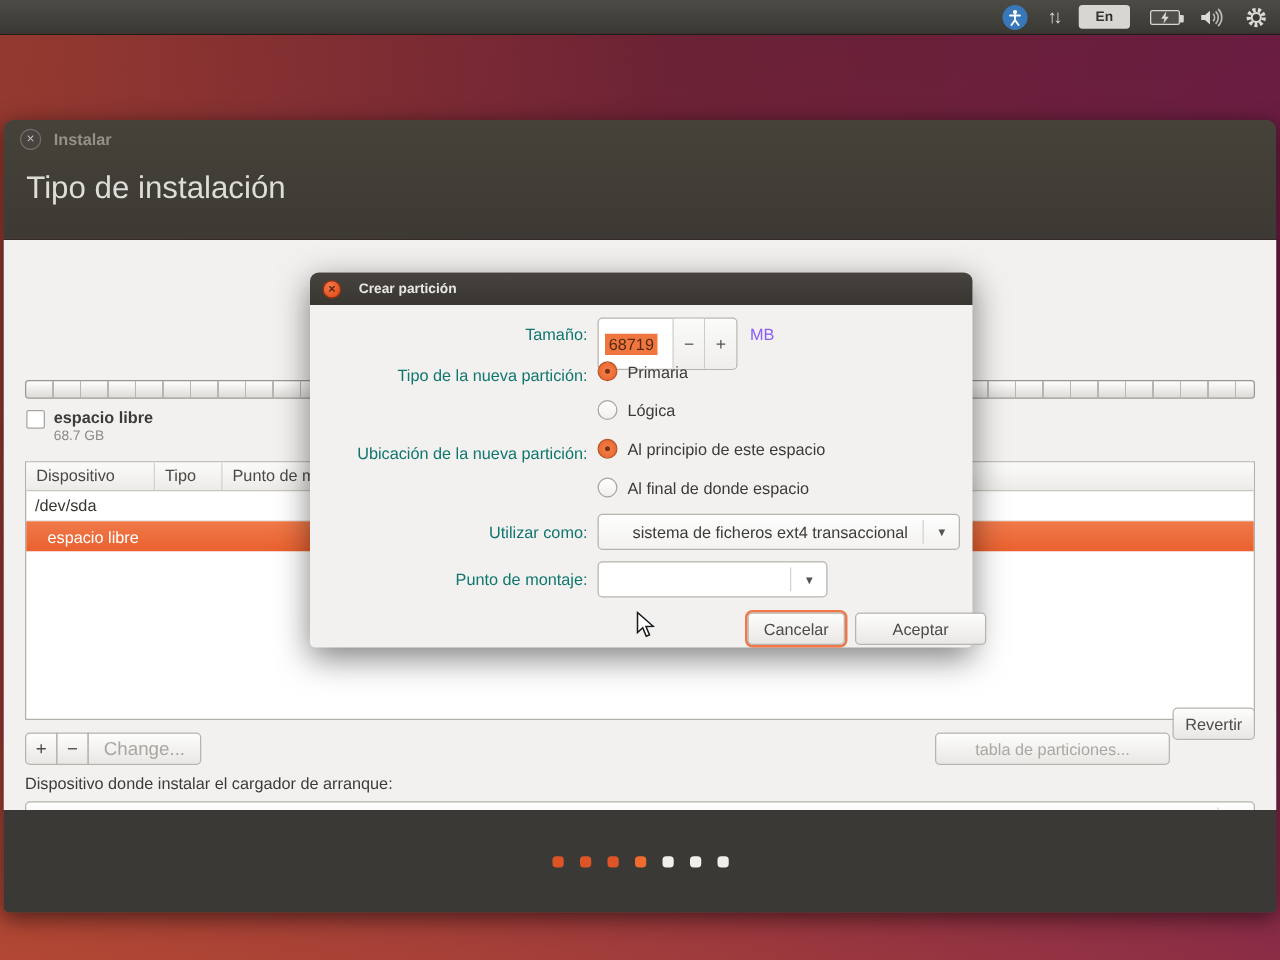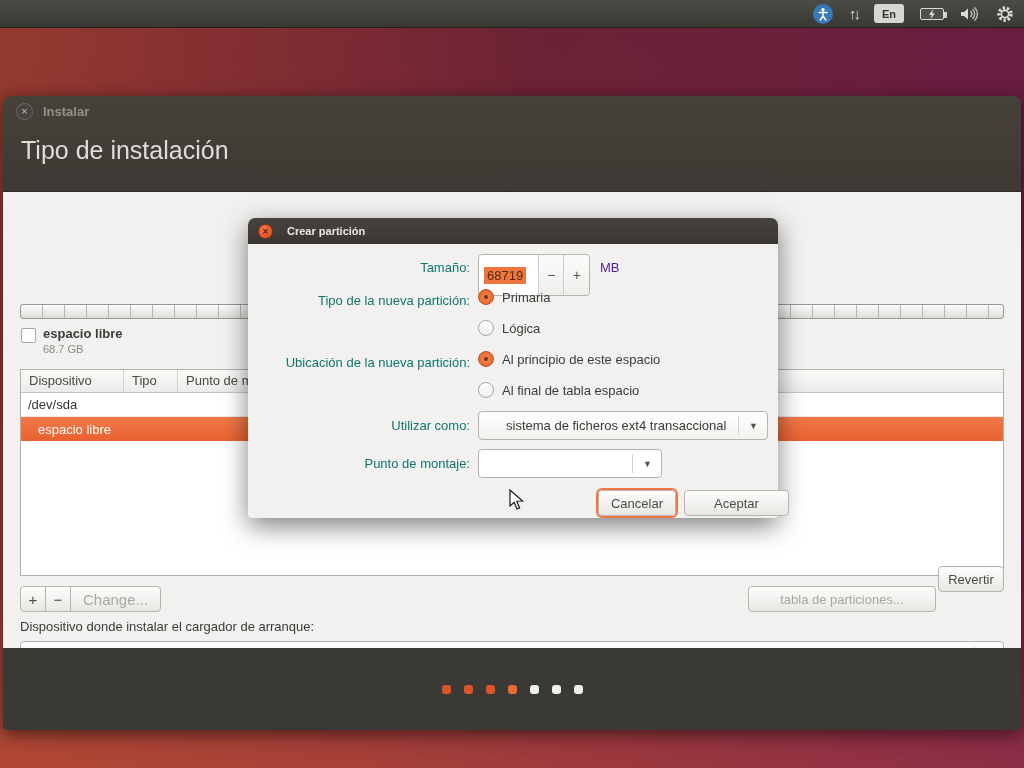--- a/index.html
+++ b/index.html
@@ -12,21 +12,21 @@
       linear-gradient(to bottom, #421030 0%, #551736 45%, #6d2240 72%, #a84534 100%);
   }
 
   
   .topbar { position:absolute; left:0; top:0; width:1024px; height:28px;
     background:linear-gradient(to bottom,#4d4b46,#3a3833); border-bottom:1px solid #201f1c;
     display:flex; align-items:center; justify-content:flex-end; gap:16px; padding-right:10px; }
   .tb-icon { color:#dcdad6; display:flex; align-items:center; justify-content:center; height:22px; }
   .a11y-circle { width:20px; height:20px; border-radius:50%; background:#3878b8; display:flex; align-items:center; justify-content:center; }
   .arrows { font-size:15px; font-weight:bold; letter-spacing:-3px; color:#dcdad6; }
-  .kbd-box { width:30px; height:19px; background:#d8d6d2; border-radius:3px; color:#33312e;
+  .kbd-box { width:41px; height:19px; background:#d8d6d2; border-radius:3px; color:#33312e;
     font-size:11px; font-weight:bold; display:flex; align-items:center; justify-content:center; }
   .battery { position:relative; width:24px; height:12px; border:1px solid #d8d6d2; border-radius:2px;
     background:#514f4a; display:flex; align-items:center; justify-content:center; }
   .battery:after { content:""; position:absolute; right:-4px; top:3px; width:3px; height:6px; background:#d8d6d2; border-radius:0 1px 1px 0; }
 
   
   .window { position:absolute; left:3px; top:96px; width:1018px; height:634px;
     border-radius:8px 8px 4px 4px; box-shadow:0 4px 18px rgba(0,0,0,.55); }
   .win-header { position:absolute; left:0; top:0; width:100%; height:96px;
     background:linear-gradient(to bottom,#454239,#3d3a35); border-radius:8px 8px 0 0; border-bottom:1px solid #2e2c28; }
@@ -109,21 +109,21 @@
   .dlg-label { position:absolute; left:0; width:222px; text-align:right; font-size:13px; color:#0f766e; }
 
   
   .spin { position:absolute; left:230px; top:36px; width:112px; height:42px;
     background:#fff; border:1px solid #b7b4ae; border-radius:4px; display:flex; }
   .spin .val { width:60px; display:flex; align-items:center; padding-left:5px; font-size:13px; }
   .spin .val span { background:#f0763f; color:#582a12; padding:1px 3px; }
   .spin .sbtn { width:26px; border-left:1px solid #cfccc7; display:flex; align-items:center; justify-content:center;
     font-size:14px; color:#55534e; background:linear-gradient(to bottom,#fbfbfa,#efeeec); }
   .spin .sbtn.plus { border-radius:0 4px 4px 0; }
-  .unit { position:absolute; left:352px; top:42px; font-size:13px; color:#4c1d95; }
+  .unit { position:absolute; left:352px; top:42px; font-size:13px; color:#8b5cf6; }
 
   
   .radio-row { position:absolute; left:230px; display:flex; align-items:center; gap:8px; font-size:13px; color:#3c3b37; }
   .radio { width:16px; height:16px; border-radius:50%; border:1px solid #a8a5a0; background:linear-gradient(to bottom,#fff,#f0efed); position:relative; }
   .radio.on { background:radial-gradient(circle,#f2854f 0%,#ec6a33 70%); border-color:#b65426; }
   .radio.on:after { content:""; position:absolute; left:5px; top:5px; width:4px; height:4px; border-radius:50%; background:#7a3113; }
 
   .dd-useas { position:absolute; left:230px; top:193px; width:290px; height:29px; padding-left:27px; }
   .dd-mount { position:absolute; left:230px; top:231px; width:184px; height:29px; background:#fff; }
 
@@ -258,21 +258,21 @@
       <span>Lógica</span>
     </div>
 
     <div class="dlg-label" style="top:137px">Ubicación de la nueva partición:</div>
     <div class="radio-row" style="top:133px">
       <span class="radio on"></span>
       <span>Al principio de este espacio</span>
     </div>
     <div class="radio-row" style="top:164px">
       <span class="radio"></span>
-      <span>Al final de tabla espacio</span>
+      <span>Al final de donde espacio</span>
     </div>
 
     <div class="dlg-label" style="top:200px">Utilizar como:</div>
     <div class="combo dd-useas">
       <span>sistema de ficheros ext4 transaccional</span>
       <span class="sep"></span>
       <span class="arrow">▼</span>
     </div>
 
     <div class="dlg-label" style="top:238px">Punto de montaje:</div>

